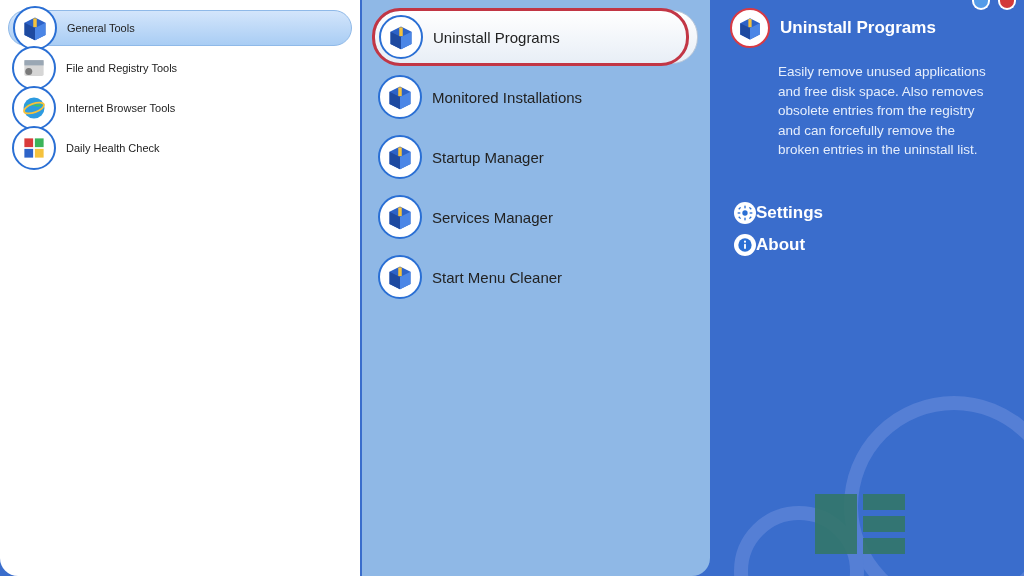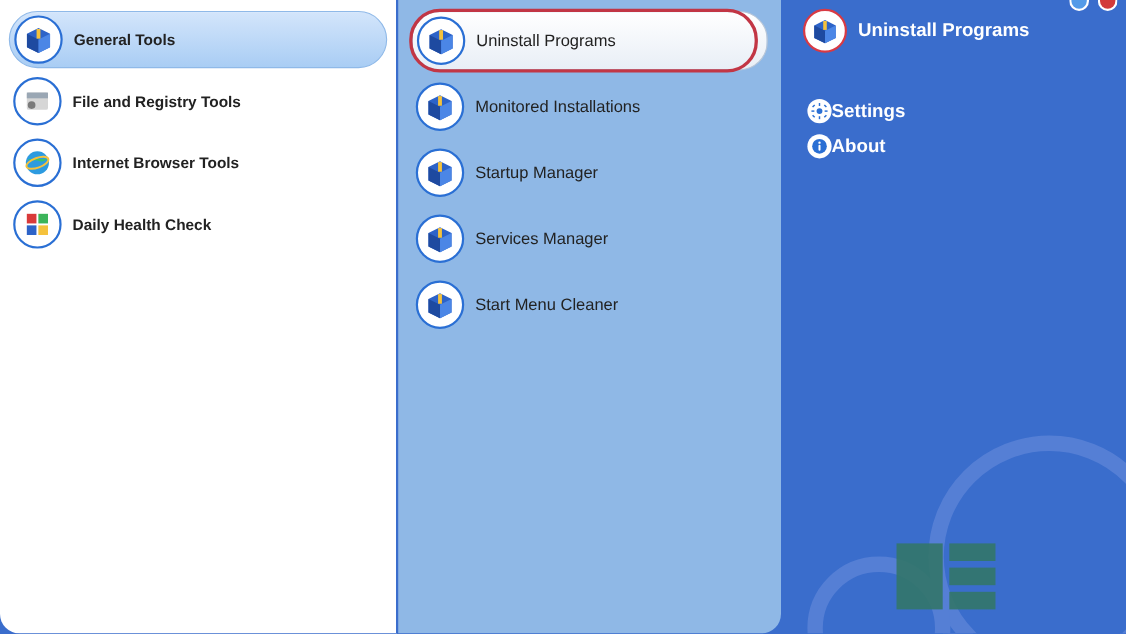--- a/index.html
+++ b/index.html
@@ -21,28 +21,27 @@
     width: 362px;
     height: 100%;
     border-right: 2px solid #3a6dcc;
     background: #fff;
     border-radius: 0 0 0 18px;
     padding: 10px 8px;
   }
   .left-item {
     display: flex;
     align-items: center;
-    height: 52px;
+    height: 36px;
     border-radius: 26px;
     padding-left: 4px;
     cursor: pointer;
-    font-size: 14px;
+    font-size: 11px;
     color: #222;
     margin-bottom: 4px;
-    font-weight: bold;
   }
   .left-item.selected {
     background: linear-gradient(#d3e5fb, #a9cdf4);
     border: 1px solid #8fb9e8;
   }
   .left-icon-wrap {
     width: 44px; height: 44px;
     border-radius: 50%;
     border: 2px solid #2a6fd4;
     background: #fff;
@@ -324,20 +323,21 @@
       <span class="right-icon-wrap">
         <svg width="26" height="26" viewBox="0 0 32 32">
             <polygon points="4,10 16,4 28,10 28,24 16,30 4,24" fill="#2d63c8"></polygon>
             <polygon points="4,10 16,16 16,30 4,24" fill="#1e4aa0"></polygon>
             <polygon points="28,10 16,16 16,30 28,24" fill="#4b86e6"></polygon>
             <rect x="14" y="5" width="4" height="10" fill="#f5c23c"></rect>
           </svg>
       </span>
       <span class="right-title">Uninstall Programs</span>
     </div>
+    <div class="right-desc">Easily remove unused applications and free disk space. Also removes obsolete entries from the registry and can forcefully remove the broken entries in the uninstall list.</div>
 
     <div class="right-links">
       <div class="right-link">
         <span class="right-link-ico">
           <svg width="16" height="16" viewBox="0 0 24 24">
               <circle cx="12" cy="12" r="4" fill="#2a6fd4"></circle>
               <g fill="#2a6fd4">
                 <rect x="11" y="1" width="2" height="4"></rect>
                 <rect x="11" y="19" width="2" height="4"></rect>
                 <rect x="1" y="11" width="4" height="2"></rect>

